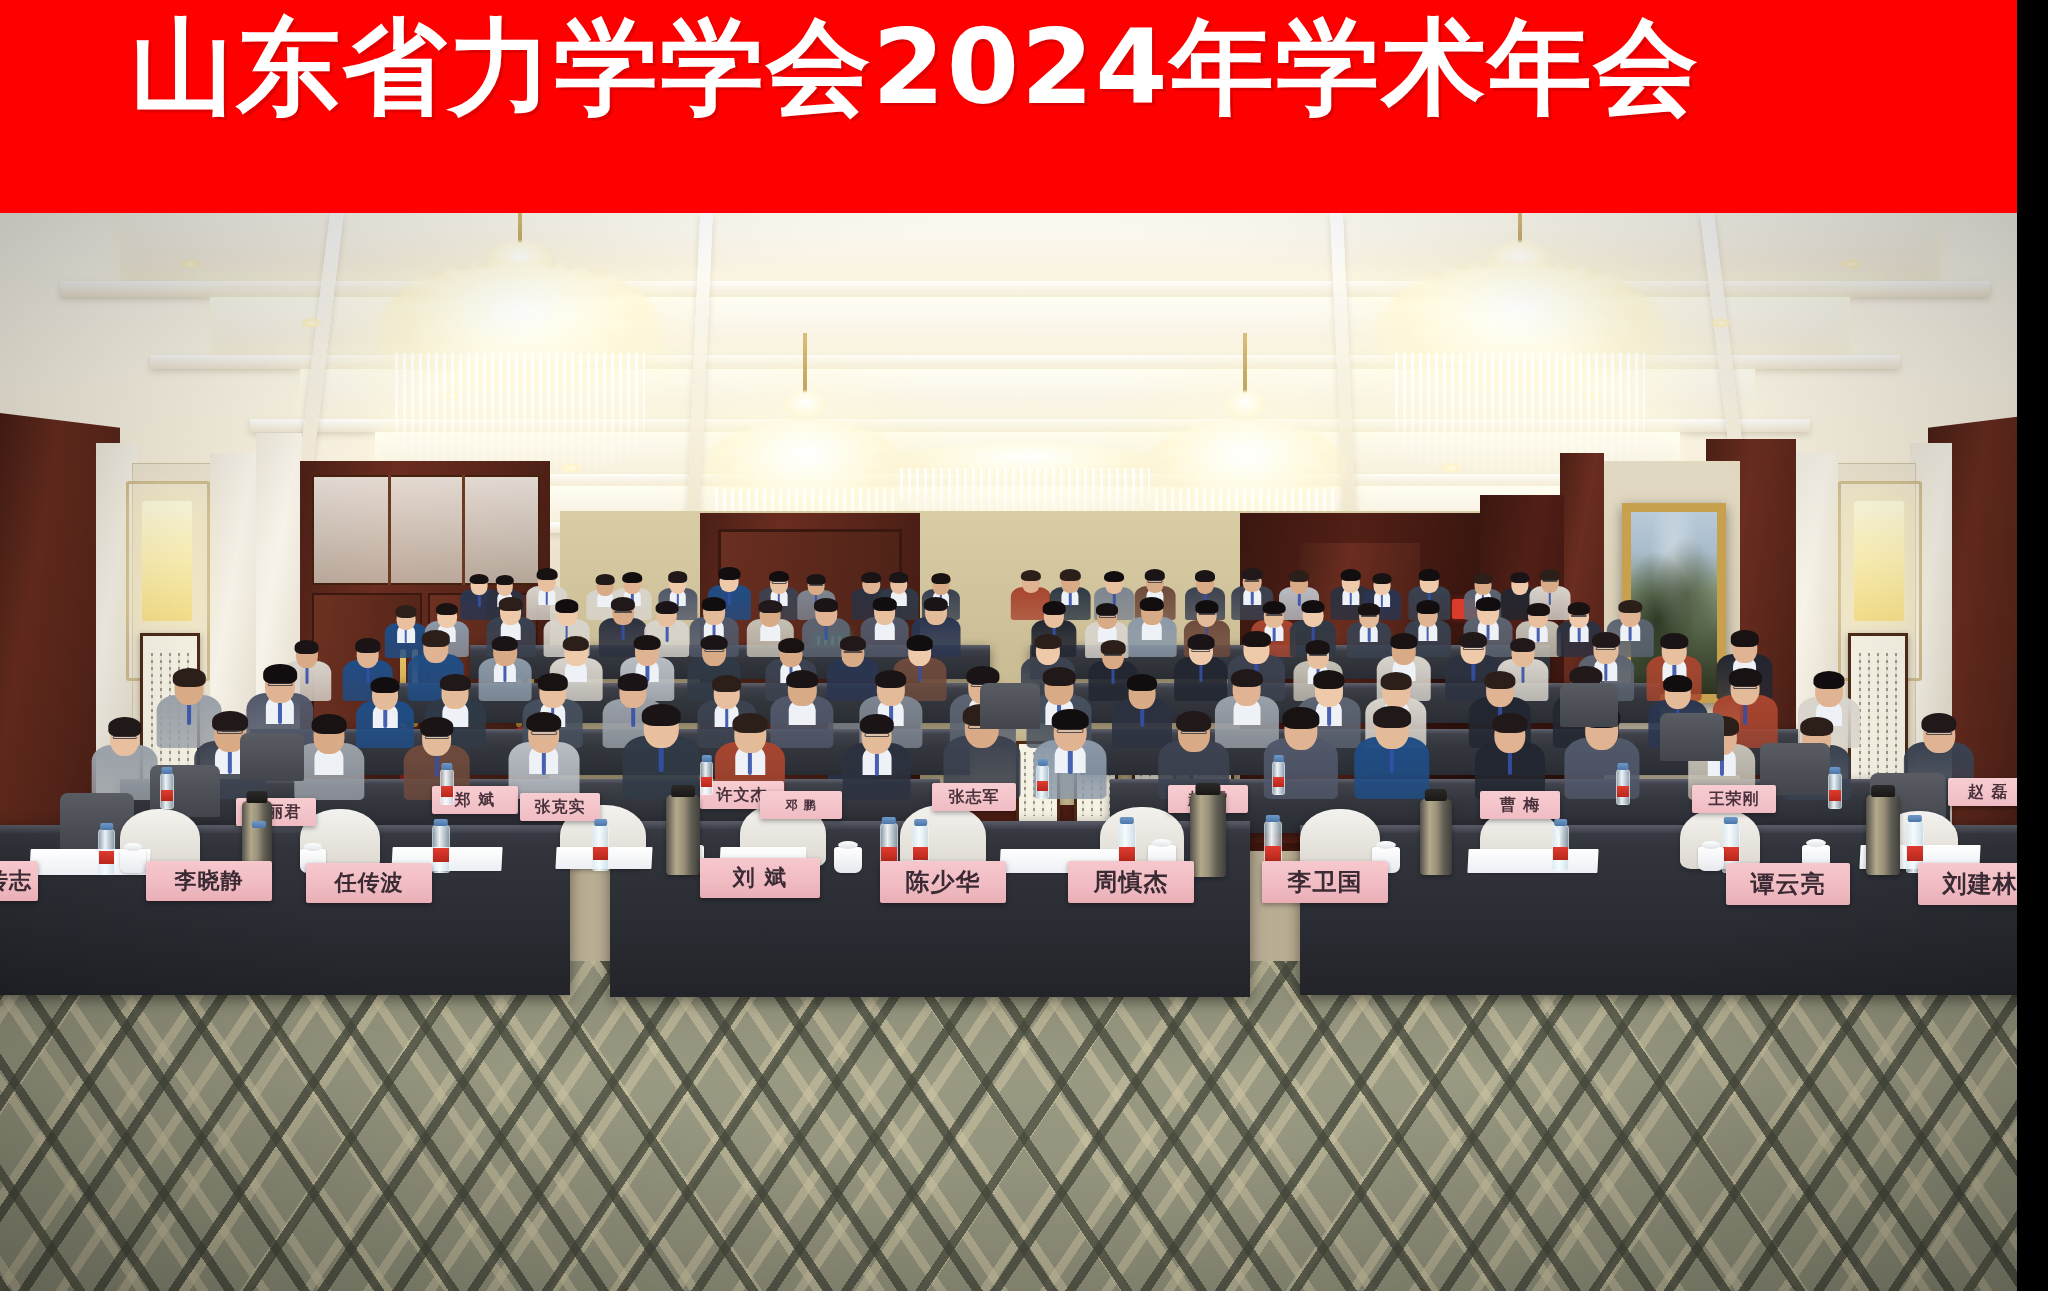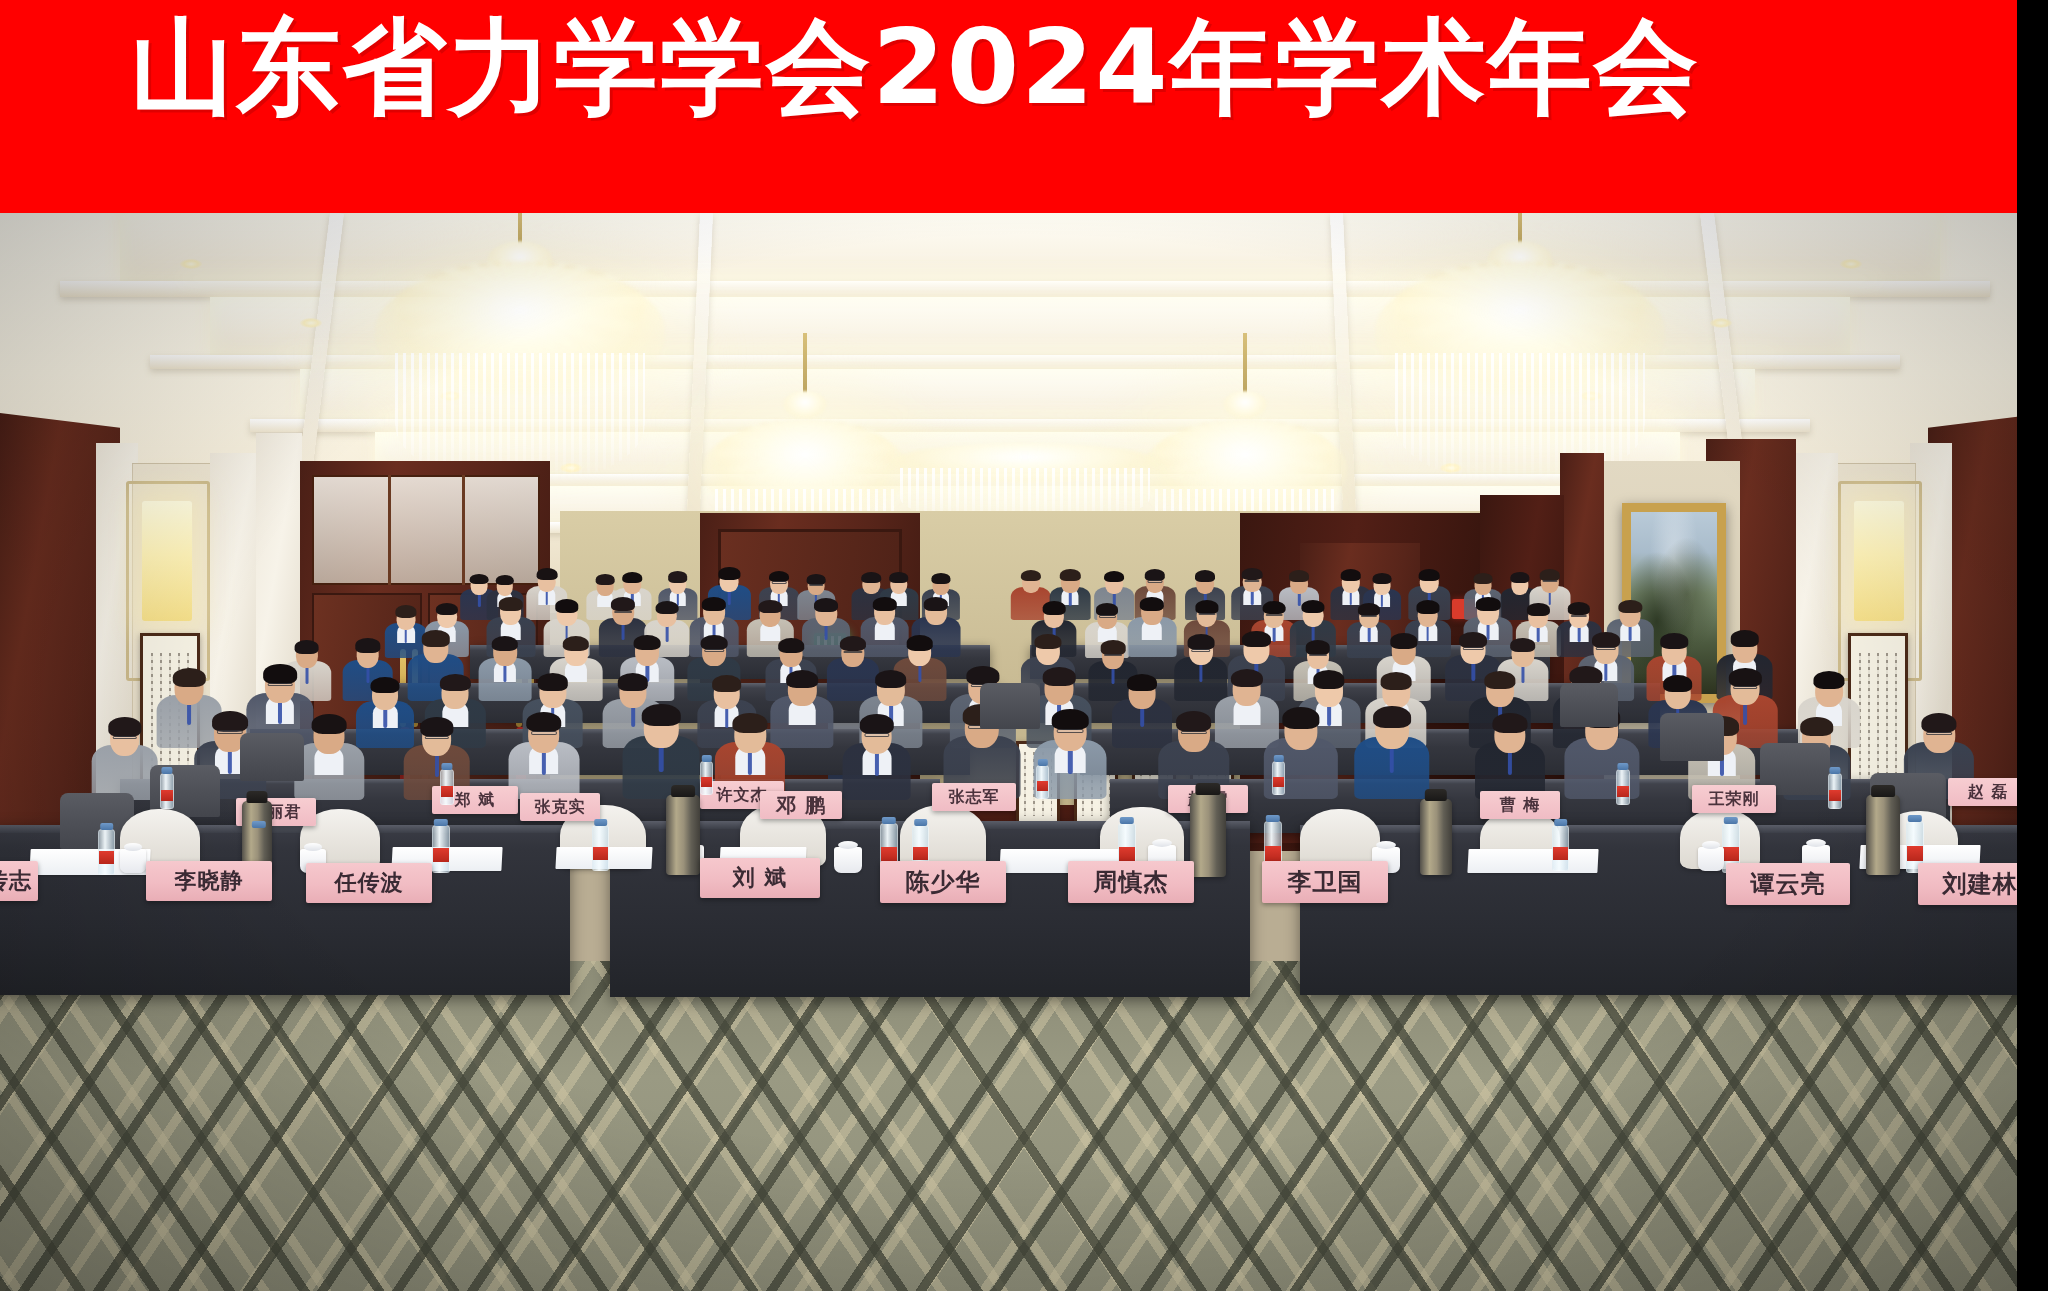--- a/index.html
+++ b/index.html
@@ -1220,21 +1220,21 @@
         <div class="namecard" style="left:1068px;top:648px;width:126px;height:42px;font-size:24px;z-index:60;">周慎杰</div>
         <div class="namecard" style="left:1262px;top:648px;width:126px;height:42px;font-size:24px;z-index:60;">李卫国</div>
         <div class="namecard" style="left:1726px;top:650px;width:124px;height:42px;font-size:24px;z-index:60;">谭云亮</div>
         <div class="namecard" style="left:1918px;top:650px;width:124px;height:42px;font-size:24px;z-index:60;">刘建林</div>
         <div class="namecard" style="left:-72px;top:648px;width:110px;height:40px;font-size:22px;justify-content:flex-end;padding-right:6px;z-index:60;">李传志</div>
       </div>
     <div id="namecards2">
         <div class="namecard small" style="left:432px;top:573px;width:86px;height:28px;font-size:16px;z-index:40;">郑  斌</div>
         <div class="namecard small" style="left:700px;top:568px;width:84px;height:28px;font-size:16px;z-index:40;">许文杰</div>
         <div class="namecard small" style="left:520px;top:580px;width:80px;height:28px;font-size:16px;z-index:40;">张克实</div>
-        <div class="namecard small" style="left:760px;top:578px;width:82px;height:28px;font-size:20px;z-index:40;text-align:right;">邓  鹏</div>
+        <div class="namecard small" style="left:760px;top:578px;width:82px;height:28px;font-size:12px;z-index:40;text-align:right;">邓  鹏</div>
         <div class="namecard small" style="left:932px;top:570px;width:84px;height:28px;font-size:16px;z-index:40;">张志军</div>
         <div class="namecard small" style="left:1692px;top:572px;width:84px;height:28px;font-size:16px;z-index:40;">王荣刚</div>
         <div class="namecard small" style="left:1948px;top:565px;width:80px;height:28px;font-size:16px;z-index:40;">赵  磊</div>
         <div class="namecard small" style="left:1480px;top:578px;width:80px;height:28px;font-size:16px;z-index:40;">曹  梅</div>
         <div class="namecard small" style="left:1168px;top:572px;width:80px;height:28px;font-size:16px;z-index:40;">赵  雪</div>
         <div class="namecard small" style="left:236px;top:585px;width:80px;height:28px;font-size:16px;z-index:40;">李丽君</div>
       </div>
 
     <div id="tableobjects">
         <div class="thermos" style="left:242px;top:588px;width:30px;height:72px;z-index:58;"></div>

